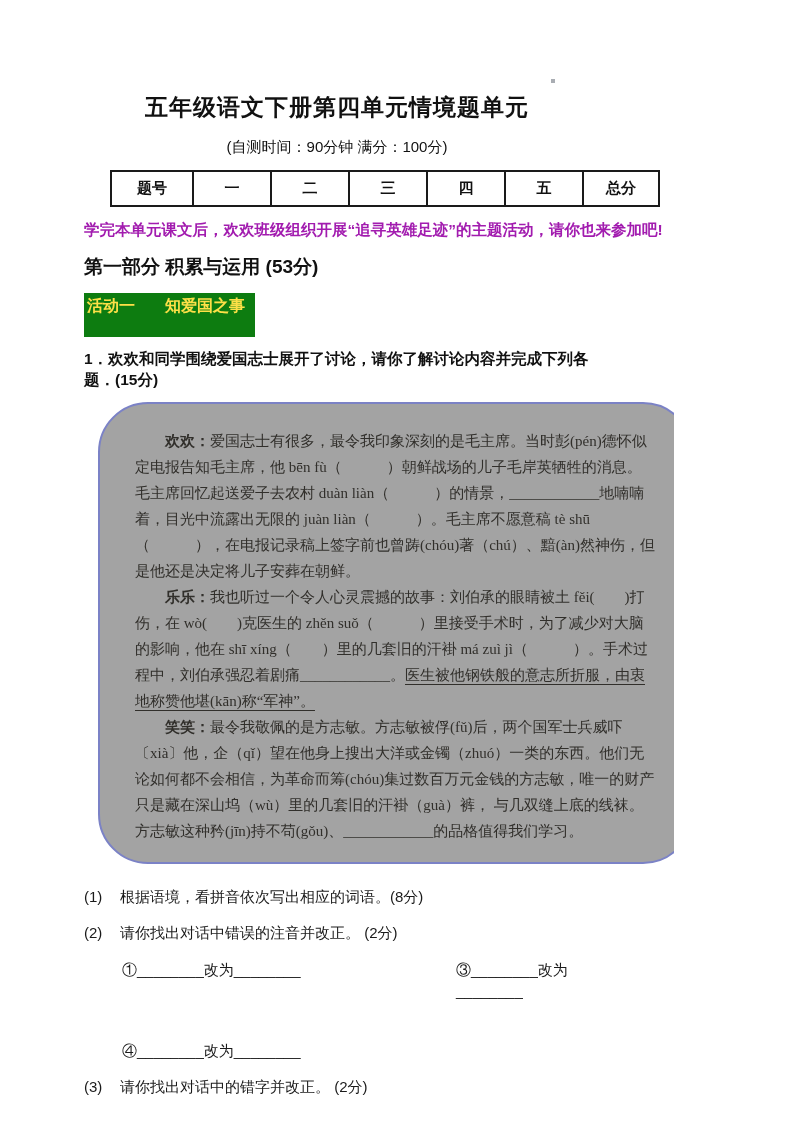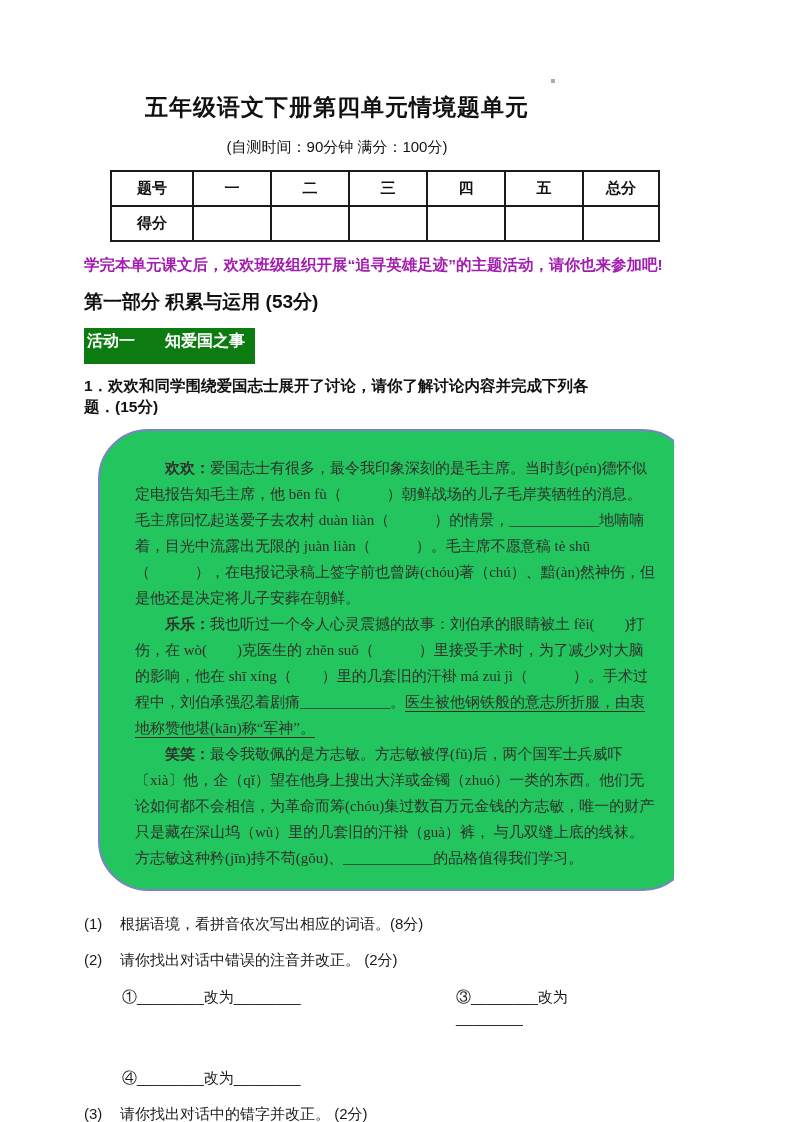--- a/index.html
+++ b/index.html
@@ -27,29 +27,29 @@
     border:2px solid #1a1a1a;height:31px;
     text-align:center;vertical-align:middle;
     font-size:15px;font-weight:bold;
   }
   .notice{
     color:#a21caf;font-weight:bold;font-size:15.5px;
     margin-top:13px;white-space:nowrap;
   }
   .part-title{font-weight:bold;font-size:19px;margin-top:13px;}
   .activity{
-    display:inline-block;background:#0d7c10;color:#ffffff;
-    font-weight:bold;font-size:16px;padding:3px 10px 12px 3px;margin-top:13px;
+    display:inline-block;background:#0d7c10;color:#fde047;
+    font-weight:bold;font-size:16px;padding:3px 10px 20px 3px;margin-top:13px;
   }
   .act-name{margin-left:30px;}
   .q-bold{font-weight:bold;font-size:15.5px;margin-top:12px;}
   .dialogue-box{
     margin:11px 0 0 14px;width:595px;box-sizing:border-box;
     border:2px solid #7b82c6;border-radius:50px;
-    background:#22c55e;
+    background:#a3a3a3;
     padding:24px 35px 18px 35px;
     font-family:"Liberation Serif",serif;
     font-size:15px;line-height:26px;color:#312f2b;
   }
   .dialogue-box p{margin:0;text-indent:2em;}
   .speaker{font-weight:bold;}
   .ul{text-decoration:underline;text-underline-offset:4px;}
   .questions{margin-top:22px;font-size:15px;color:#1a1a1a;}
   .q-row{display:flex;margin-top:15px;line-height:21px;}
   .q-num{flex:none;width:36px;}
@@ -82,29 +82,20 @@
     <tbody>
       <tr>
         <td>题号</td>
         <td>一</td>
         <td>二</td>
         <td>三</td>
         <td>四</td>
         <td>五</td>
         <td>总分</td>
       </tr>
-      <tr>
-        <td>得分</td>
-        <td></td>
-        <td></td>
-        <td></td>
-        <td></td>
-        <td></td>
-        <td></td>
-      </tr>
     </tbody>
   </table>
 
   <div class="notice">学完本单元课文后，欢欢班级组织开展“追寻英雄足迹”的主题活动，请你也来参加吧!</div>
 
   <div class="part-title">第一部分 积累与运用 (53分)</div>
 
   <div>
     <div class="activity">
       <span>活动一</span><span class="act-name">知爱国之事</span>

